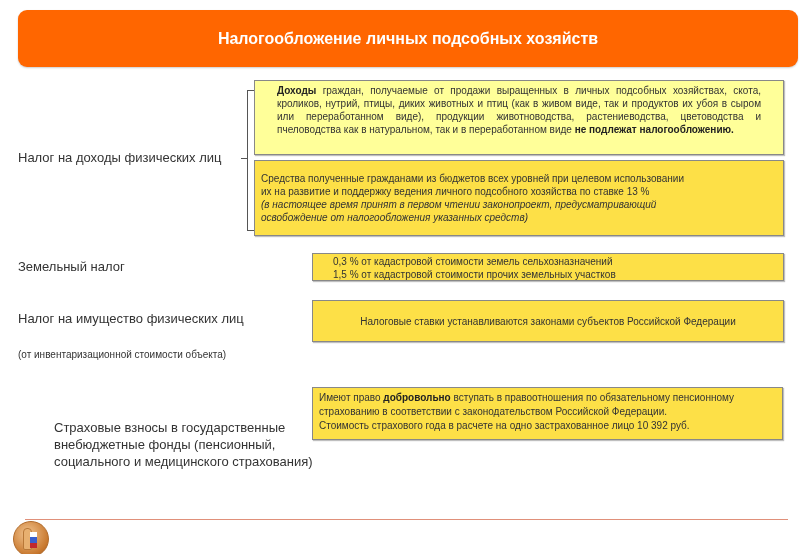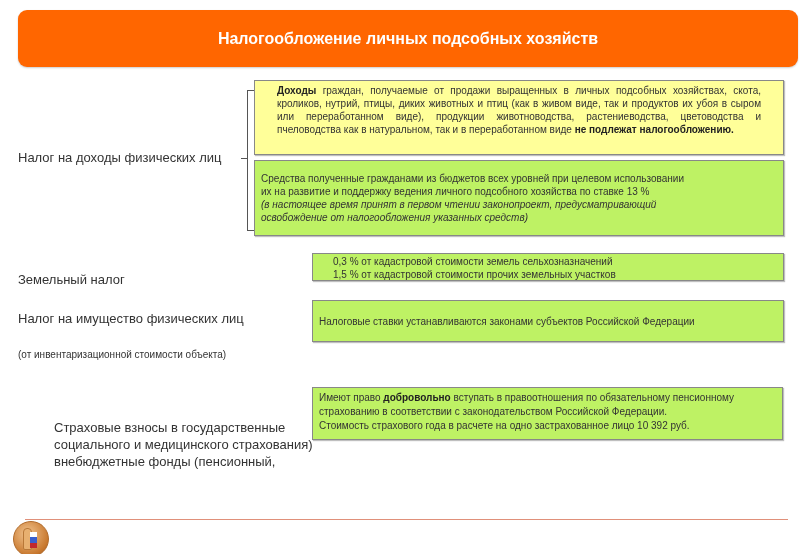--- a/index.html
+++ b/index.html
@@ -4,21 +4,21 @@
 <style>
   html, body { margin:0; padding:0; }
   body { width:800px; height:554px; background:#fff; position:relative; overflow:hidden;
          font-family:"Liberation Sans", sans-serif; color:#333; }
   .header { position:absolute; left:10px; top:10px; width:780px; height:57px; background:#FF6600;
             border-radius:9px; display:flex; align-items:center; justify-content:center;
             box-shadow:0 1px 2px rgba(0,0,0,0.2);margin-left:8px; }
   .header-title { color:#fff; font-weight:bold; font-size:16px; letter-spacing:0; }
   .label { position:absolute; font-size:13px; color:#333; line-height:16px; }
   .sublabel { font-size:10px; color:#333; line-height:12px; display:block;margin-top:22px; }
-  .box { position:absolute; box-sizing:border-box; border:1px solid #888; background:#bef264;
+  .box { position:absolute; box-sizing:border-box; border:1px solid #888; background:#fde047;
          font-size:10px; line-height:13px; color:#333; box-shadow:1px 1px 1px rgba(0,0,0,0.25); }
   .box.yellow { background:#FFFF99; border-color:#888; }
   .bracket { position:absolute; border:1px solid #555; border-right:none; }
   .tick { position:absolute; height:1px; background:#555; }
   .footer-line { position:absolute; left:25px; top:519px; width:763px; height:1px; background:#E0907A; }
   .logo { position:absolute; left:13px; top:521px; width:34px; height:34px; border-radius:50%;
           background:radial-gradient(circle at 40% 35%, #F2C48F, #C8782E 70%, #9A5420);
           border:1px solid #B06A2A; }
   .logo .wheat { position:absolute; left:9px; top:6px; width:7px; height:20px; border-radius:4px 4px 2px 2px;
           background:#E8B070; border:1px solid #B87838; }
@@ -41,38 +41,38 @@
 <div class="box yellow" style="left:254px; top:80px; width:530px; height:75px; padding:3px 22px; text-align:justify;">
   <b>Доходы</b><span> граждан, получаемые от продажи выращенных в личных подсобных хозяйствах, скота, кроликов, нутрий, птицы, диких животных и птиц (как в живом виде, так и продуктов их убоя в сыром или переработанном виде), продукции животноводства, растениеводства, цветоводства и пчеловодства как в натуральном, так и в переработанном виде </span><b>не подлежат налогообложению.</b>
 </div>
 
 <div class="box" style="left:254px; top:160px; width:530px; height:76px; padding:11px 6px 0 6px;">
   <div>Средства полученные гражданами из бюджетов всех уровней при целевом использовании</div>
   <div>их на развитие и поддержку ведения личного подсобного хозяйства по ставке 13 %</div>
   <div style="width:460px;"><i>(в настоящее время принят в первом чтении законопроект, предусматривающий освобождение от налогообложения указанных средств)</i></div>
 </div>
 
-<div class="label" style="left:18px; top:272px;">Земельный налог</div>
+<div class="label" style="left:18px; top:259px;">Земельный налог</div>
 <div class="box" style="left:312px; top:253px; width:472px; height:28px; padding:1px 20px;">
   <div>0,3 % от кадастровой стоимости земель сельхозназначений</div>
   <div>1,5 % от кадастровой стоимости  прочих земельных участков</div>
 </div>
 
 <div class="label" style="left:18px; top:311px;">
   <span>Налог на имущество физических лиц</span>
   <span class="sublabel">(от инвентаризационной стоимости объекта)</span>
 </div>
-<div class="box" style="left:312px; top:300px; width:472px; height:42px; padding:5px 6px; display:flex; align-items:center;">
+<div class="box" style="left:312px; top:300px; width:472px; height:42px; padding:5px 6px; display:flex; align-items:center;justify-content:center;">
   <span>Налоговые ставки устанавливаются законами субъектов Российской Федерации</span>
 </div>
 
 <div class="label" style="left:18px; top:419px; line-height:17px;margin-left:36px;">
   <div>Страховые взносы в государственные</div>
+  <div>внебюджетные фонды (пенсионный,</div>
   <div>социального и медицинского страхования)</div>
-  <div>внебюджетные фонды (пенсионный,</div>
 </div>
 <div class="box" style="left:312px; top:387px; width:471px; height:53px; padding:3px 6px; line-height:14px;">
   <div style="width:420px;">
     <span>Имеют право </span><b>добровольно</b><span> вступать в правоотношения по обязательному пенсионному страхованию в соответствии с законодательством Российской Федерации.</span>
   </div>
   <div>Стоимость страхового года в расчете на одно застрахованное лицо 10 392 руб.</div>
 </div>
 
 <div class="footer-line"></div>
 <div class="logo">

